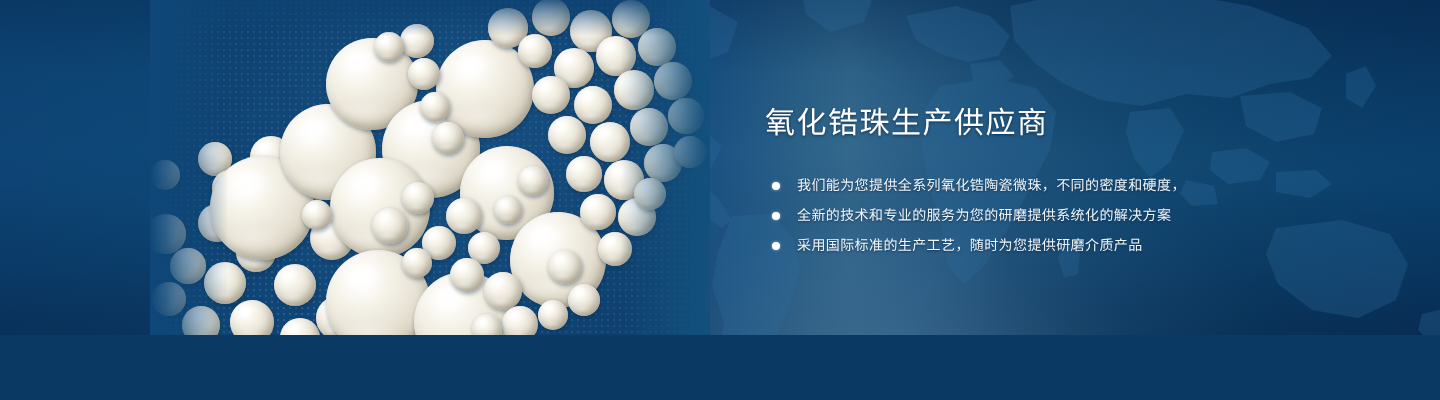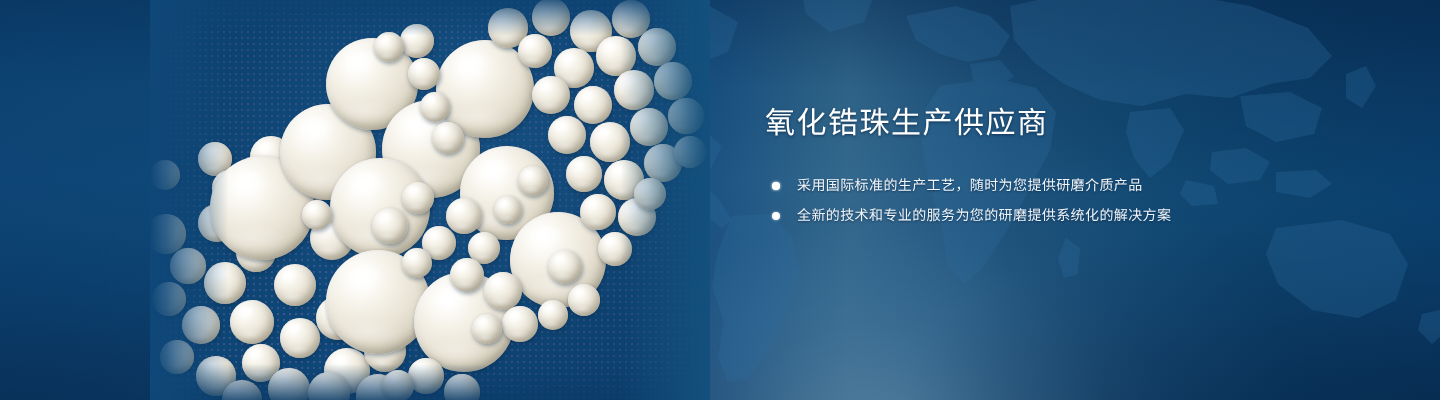--- a/index.html
+++ b/index.html
@@ -2,21 +2,21 @@
 <html lang="zh-CN"><head>
 <meta charset="utf-8">
 <title>Banner</title>
 <style>
   html,body{margin:0;padding:0;background:#0a3a63;}
   *{box-sizing:border-box;}
 
   .banner{
     position:relative;
     width:1440px;
-    height:400px;
+    height:335px;
     overflow:hidden;
     font-family:"Liberation Sans","DejaVu Sans",sans-serif;
     background:#0c4374;
   }
 
   
   .bg-base{
     position:absolute; inset:0;
     background:
       linear-gradient(90deg,
@@ -339,28 +339,29 @@
   </div>
 
   <div class="content">
 
     <h1 class="headline">氧化锆珠生产供应商</h1>
 
     <ul class="bullets">
 
       <li class="bullet-row">
         <span class="dot"></span>
+        <span>我们能为您提供全系列氧化锆陶瓷微珠，不同的密度和硬度，</span>
+      </li>
+
+      <li class="bullet-row">
+        <span class="dot"></span>
+        <span>全新的技术和专业的服务为您的研磨提供系统化的解决方案</span>
       </li>
 
       <li class="bullet-row">
         <span class="dot"></span>
         <span>采用国际标准的生产工艺，随时为您提供研磨介质产品</span>
       </li>
 
-      <li class="bullet-row">
-        <span class="dot"></span>
-        <span>全新的技术和专业的服务为您的研磨提供系统化的解决方案</span>
-      </li>
-
     </ul>
   </div>
 
 </div>
 
 </body></html>

